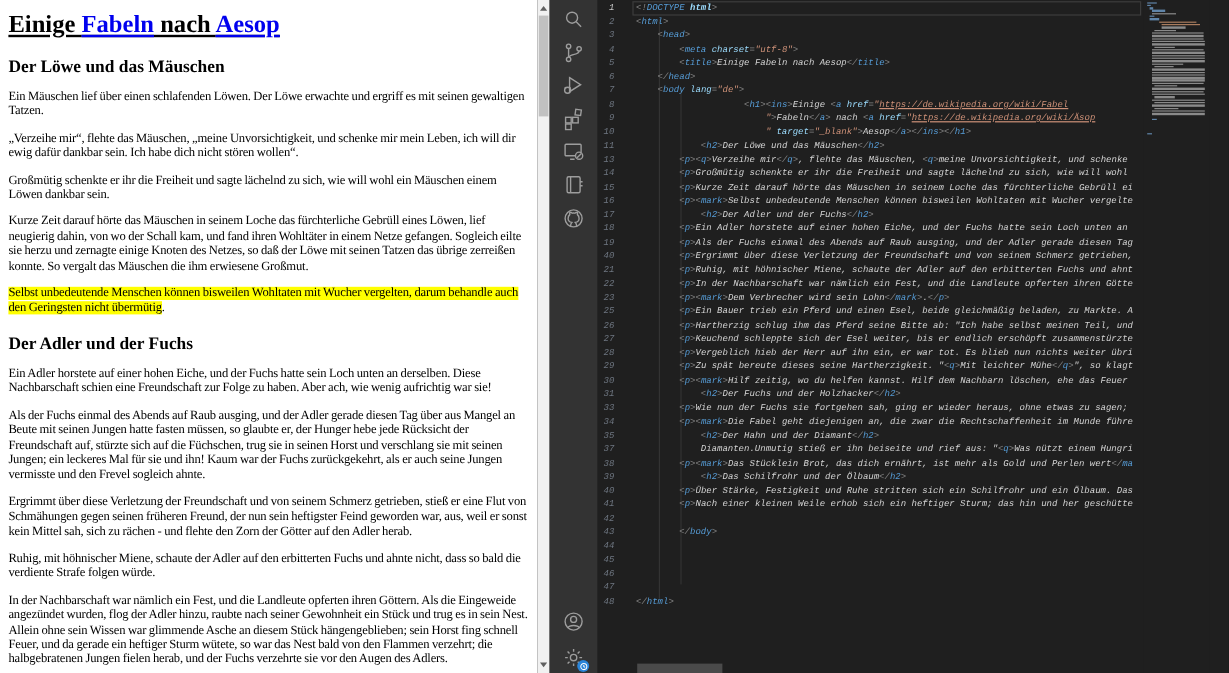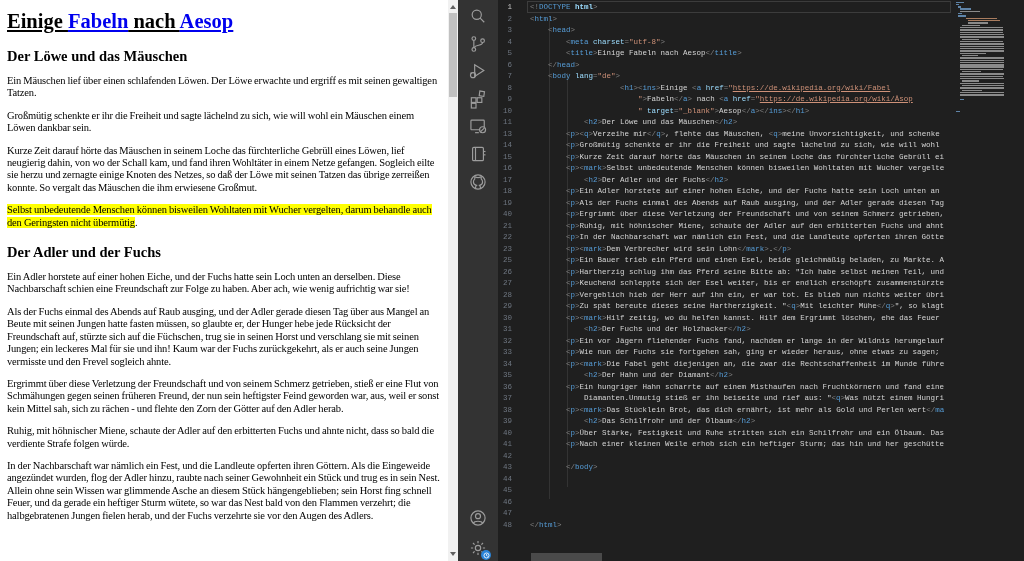--- a/index.html
+++ b/index.html
@@ -29,21 +29,21 @@
   .ab-icon { position:absolute; left:10px; width:20px; height:20px; color:#9d9d9d; cursor:pointer; }
   .ab-icon svg { width:20px; height:20px; stroke:#9d9d9d; fill:none; stroke-width:1.4; }
   #badge { position:absolute; right:-3px; bottom:-2px; width:10px; height:10px; border-radius:50%;
            background:#2a84d8; display:flex; align-items:center; justify-content:center; }
   #badge svg { width:7px; height:7px; stroke:#ffffff; stroke-width:1.2; fill:none; }
 
   
   #editor { position:absolute; left:498px; top:0; width:526px; height:561px; background:#1f1f1f; overflow:hidden;
             font-family:"Liberation Mono","DejaVu Sans Mono",monospace; font-size:7.5px; }
   #code-wrap { position:absolute; left:0; top:2px; width:455px; height:553px; overflow:hidden; }
-  .line { position:relative; height:11.5px; line-height:11.5px; white-space:pre; }
+  .line { position:relative; height:11.5px; line-height:11.5px; white-space:pre;font-style:italic; }
   .ln { display:inline-block; width:14px; text-align:right; color:#6e7681; margin-right:18px; }
   .line:first-child .ln { color:#c6c6c6; }
   .ct { white-space:pre; }
   .tk-w { color:#d4d4d4; }
   .tk-p { color:#808080; }
   .tk-t { color:#569cd6; }
   .tk-a { color:#9cdcfe; }
   .tk-s { color:#ce9178; }
   .tk-l { color:#ce9178; text-decoration:underline; }
   .tk-d { color:#9cdcfe; font-weight:bold; }
@@ -63,20 +63,21 @@
 </head>
 <body>
 
 <div id="stage">
 
   <div id="preview">
     <h1 id="pv-title"><span>Einige </span><a>Fabeln</a><span> nach </span><a>Aesop</a></h1>
     <div id="pv-content">
         <h2>Der Löwe und das Mäuschen</h2>
         <p>Ein Mäuschen lief über einen schlafenden Löwen. Der Löwe erwachte und ergriff es mit seinen gewaltigen Tatzen.</p>
+        <p>„Verzeihe mir“, flehte das Mäuschen, „meine Unvorsichtigkeit, und schenke mir mein Leben, ich will dir ewig dafür dankbar sein. Ich habe dich nicht stören wollen“.</p>
         <p>Großmütig schenkte er ihr die Freiheit und sagte lächelnd zu sich, wie will wohl ein Mäuschen einem Löwen dankbar sein.</p>
         <p>Kurze Zeit darauf hörte das Mäuschen in seinem Loche das fürchterliche Gebrüll eines Löwen, lief neugierig dahin, von wo der Schall kam, und fand ihren Wohltäter in einem Netze gefangen. Sogleich eilte sie herzu und zernagte einige Knoten des Netzes, so daß der Löwe mit seinen Tatzen das übrige zerreißen konnte. So vergalt das Mäuschen die ihm erwiesene Großmut.</p>
         <p><span class="mk">Selbst unbedeutende Menschen können bisweilen Wohltaten mit Wucher vergelten, darum behandle auch den Geringsten nicht übermütig</span>.</p>
         <h2>Der Adler und der Fuchs</h2>
         <p>Ein Adler horstete auf einer hohen Eiche, und der Fuchs hatte sein Loch unten an derselben. Diese Nachbarschaft schien eine Freundschaft zur Folge zu haben. Aber ach, wie wenig aufrichtig war sie!</p>
         <p>Als der Fuchs einmal des Abends auf Raub ausging, und der Adler gerade diesen Tag über aus Mangel an Beute mit seinen Jungen hatte fasten müssen, so glaubte er, der Hunger hebe jede Rücksicht der Freundschaft auf, stürzte sich auf die Füchschen, trug sie in seinen Horst und verschlang sie mit seinen Jungen; ein leckeres Mal für sie und ihn! Kaum war der Fuchs zurückgekehrt, als er auch seine Jungen vermisste und den Frevel sogleich ahnte.</p>
         <p>Ergrimmt über diese Verletzung der Freundschaft und von seinem Schmerz getrieben, stieß er eine Flut von Schmähungen gegen seinen früheren Freund, der nun sein heftigster Feind geworden war, aus, weil er sonst kein Mittel sah, sich zu rächen - und flehte den Zorn der Götter auf den Adler herab.</p>
         <p>Ruhig, mit höhnischer Miene, schaute der Adler auf den erbitterten Fuchs und ahnte nicht, dass so bald die verdiente Strafe folgen würde.</p>
         <p>In der Nachbarschaft war nämlich ein Fest, und die Landleute opferten ihren Göttern. Als die Eingeweide angezündet wurden, flog der Adler hinzu, raubte nach seiner Gewohnheit ein Stück und trug es in sein Nest. Allein ohne sein Wissen war glimmende Asche an diesem Stück hängengeblieben; sein Horst fing schnell Feuer, und da gerade ein heftiger Sturm wütete, so war das Nest bald von den Flammen verzehrt; die halbgebratenen Jungen fielen herab, und der Fuchs verzehrte sie vor den Augen des Adlers.</p>
       </div>
@@ -189,27 +190,25 @@
           <div class="line"><span class="ln">19</span><span class="ct"><span class="tk-w">        </span><span class="tk-p">&lt;</span><span class="tk-t">p</span><span class="tk-p">&gt;</span><span class="tk-w">Als der Fuchs einmal des Abends auf Raub ausging, und der Adler gerade diesen Tag</span></span></div>
           <div class="line"><span class="ln">40</span><span class="ct"><span class="tk-w">        </span><span class="tk-p">&lt;</span><span class="tk-t">p</span><span class="tk-p">&gt;</span><span class="tk-w">Ergrimmt über diese Verletzung der Freundschaft und von seinem Schmerz getrieben,</span></span></div>
           <div class="line"><span class="ln">21</span><span class="ct"><span class="tk-w">        </span><span class="tk-p">&lt;</span><span class="tk-t">p</span><span class="tk-p">&gt;</span><span class="tk-w">Ruhig, mit höhnischer Miene, schaute der Adler auf den erbitterten Fuchs und ahnt</span></span></div>
           <div class="line"><span class="ln">22</span><span class="ct"><span class="tk-w">        </span><span class="tk-p">&lt;</span><span class="tk-t">p</span><span class="tk-p">&gt;</span><span class="tk-w">In der Nachbarschaft war nämlich ein Fest, und die Landleute opferten ihren Götte</span></span></div>
           <div class="line"><span class="ln">23</span><span class="ct"><span class="tk-w">        </span><span class="tk-p">&lt;</span><span class="tk-t">p</span><span class="tk-p">&gt;&lt;</span><span class="tk-t">mark</span><span class="tk-p">&gt;</span><span class="tk-w">Dem Verbrecher wird sein Lohn</span><span class="tk-p">&lt;/</span><span class="tk-t">mark</span><span class="tk-p">&gt;</span><span class="tk-w">.</span><span class="tk-p">&lt;/</span><span class="tk-t">p</span><span class="tk-p">&gt;</span></span></div>
           <div class="line"><span class="ln">25</span><span class="ct"><span class="tk-w">        </span><span class="tk-p">&lt;</span><span class="tk-t">p</span><span class="tk-p">&gt;</span><span class="tk-w">Ein Bauer trieb ein Pferd und einen Esel, beide gleichmäßig beladen, zu Markte. A</span></span></div>
           <div class="line"><span class="ln">26</span><span class="ct"><span class="tk-w">        </span><span class="tk-p">&lt;</span><span class="tk-t">p</span><span class="tk-p">&gt;</span><span class="tk-w">Hartherzig schlug ihm das Pferd seine Bitte ab: "Ich habe selbst meinen Teil, und</span></span></div>
           <div class="line"><span class="ln">27</span><span class="ct"><span class="tk-w">        </span><span class="tk-p">&lt;</span><span class="tk-t">p</span><span class="tk-p">&gt;</span><span class="tk-w">Keuchend schleppte sich der Esel weiter, bis er endlich erschöpft zusammenstürzte</span></span></div>
           <div class="line"><span class="ln">28</span><span class="ct"><span class="tk-w">        </span><span class="tk-p">&lt;</span><span class="tk-t">p</span><span class="tk-p">&gt;</span><span class="tk-w">Vergeblich hieb der Herr auf ihn ein, er war tot. Es blieb nun nichts weiter übri</span></span></div>
           <div class="line"><span class="ln">29</span><span class="ct"><span class="tk-w">        </span><span class="tk-p">&lt;</span><span class="tk-t">p</span><span class="tk-p">&gt;</span><span class="tk-w">Zu spät bereute dieses seine Hartherzigkeit. "</span><span class="tk-p">&lt;</span><span class="tk-t">q</span><span class="tk-p">&gt;</span><span class="tk-w">Mit leichter Mühe</span><span class="tk-p">&lt;/</span><span class="tk-t">q</span><span class="tk-p">&gt;</span><span class="tk-w">", so klagt</span></span></div>
-          <div class="line"><span class="ln">30</span><span class="ct"><span class="tk-w">        </span><span class="tk-p">&lt;</span><span class="tk-t">p</span><span class="tk-p">&gt;&lt;</span><span class="tk-t">mark</span><span class="tk-p">&gt;</span><span class="tk-w">Hilf zeitig, wo du helfen kannst. Hilf dem Ergrimmt löschen, ehe das Feuer</span></span></div>
+          <div class="line"><span class="ln">30</span><span class="ct"><span class="tk-w">        </span><span class="tk-p">&lt;</span><span class="tk-t">p</span><span class="tk-p">&gt;&lt;</span><span class="tk-t">mark</span><span class="tk-p">&gt;</span><span class="tk-w">Hilf zeitig, wo du helfen kannst. Hilf dem Nachbarn löschen, ehe das Feuer</span></span></div>
           <div class="line"><span class="ln">31</span><span class="ct"><span class="tk-w">            </span><span class="tk-p">&lt;</span><span class="tk-t">h2</span><span class="tk-p">&gt;</span><span class="tk-w">Der Fuchs und der Holzhacker</span><span class="tk-p">&lt;/</span><span class="tk-t">h2</span><span class="tk-p">&gt;</span></span></div>
-          <div class="line"><span class="ln">32</span><span class="ct"><span class="tk-w">        </span><span class="tk-p">&lt;</span><span class="tk-t">p</span><span class="tk-p">&gt;</span><span class="tk-w">Ein vor Jägern fliehender Fuchs fand, nachdem er lange in der Wildnis herumgelauf</span></span></div>
           <div class="line"><span class="ln">33</span><span class="ct"><span class="tk-w">        </span><span class="tk-p">&lt;</span><span class="tk-t">p</span><span class="tk-p">&gt;</span><span class="tk-w">Wie nun der Fuchs sie fortgehen sah, ging er wieder heraus, ohne etwas zu sagen;</span></span></div>
           <div class="line"><span class="ln">34</span><span class="ct"><span class="tk-w">        </span><span class="tk-p">&lt;</span><span class="tk-t">p</span><span class="tk-p">&gt;&lt;</span><span class="tk-t">mark</span><span class="tk-p">&gt;</span><span class="tk-w">Die Fabel geht diejenigen an, die zwar die Rechtschaffenheit im Munde führe</span></span></div>
           <div class="line"><span class="ln">35</span><span class="ct"><span class="tk-w">            </span><span class="tk-p">&lt;</span><span class="tk-t">h2</span><span class="tk-p">&gt;</span><span class="tk-w">Der Hahn und der Diamant</span><span class="tk-p">&lt;/</span><span class="tk-t">h2</span><span class="tk-p">&gt;</span></span></div>
-          <div class="line"><span class="ln">36</span><span class="ct"><span class="tk-w">        </span><span class="tk-p">&lt;</span><span class="tk-t">p</span><span class="tk-p">&gt;</span><span class="tk-w">Ein hungriger Hahn scharrte auf einem Misthaufen nach Fruchtkörnern und fand eine</span></span></div>
           <div class="line"><span class="ln">37</span><span class="ct"><span class="tk-w">            </span><span class="tk-w">Diamanten.Unmutig stieß er ihn beiseite und rief aus: "</span><span class="tk-p">&lt;</span><span class="tk-t">q</span><span class="tk-p">&gt;</span><span class="tk-w">Was nützt einem Hungri</span></span></div>
           <div class="line"><span class="ln">38</span><span class="ct"><span class="tk-w">        </span><span class="tk-p">&lt;</span><span class="tk-t">p</span><span class="tk-p">&gt;&lt;</span><span class="tk-t">mark</span><span class="tk-p">&gt;</span><span class="tk-w">Das Stücklein Brot, das dich ernährt, ist mehr als Gold und Perlen wert</span><span class="tk-p">&lt;/</span><span class="tk-t">ma</span></span></div>
           <div class="line"><span class="ln">39</span><span class="ct"><span class="tk-w">            </span><span class="tk-p">&lt;</span><span class="tk-t">h2</span><span class="tk-p">&gt;</span><span class="tk-w">Das Schilfrohr und der Ölbaum</span><span class="tk-p">&lt;/</span><span class="tk-t">h2</span><span class="tk-p">&gt;</span></span></div>
           <div class="line"><span class="ln">40</span><span class="ct"><span class="tk-w">        </span><span class="tk-p">&lt;</span><span class="tk-t">p</span><span class="tk-p">&gt;</span><span class="tk-w">Über Stärke, Festigkeit und Ruhe stritten sich ein Schilfrohr und ein Ölbaum. Das</span></span></div>
           <div class="line"><span class="ln">41</span><span class="ct"><span class="tk-w">        </span><span class="tk-p">&lt;</span><span class="tk-t">p</span><span class="tk-p">&gt;</span><span class="tk-w">Nach einer kleinen Weile erhob sich ein heftiger Sturm; das hin und her geschütte</span></span></div>
           <div class="line"><span class="ln">42</span><span class="ct"></span></div>
           <div class="line"><span class="ln">43</span><span class="ct"><span class="tk-w">        </span><span class="tk-p">&lt;/</span><span class="tk-t">body</span><span class="tk-p">&gt;</span></span></div>
           <div class="line"><span class="ln">44</span><span class="ct"></span></div>
           <div class="line"><span class="ln">45</span><span class="ct"></span></div>
           <div class="line"><span class="ln">46</span><span class="ct"></span></div>

